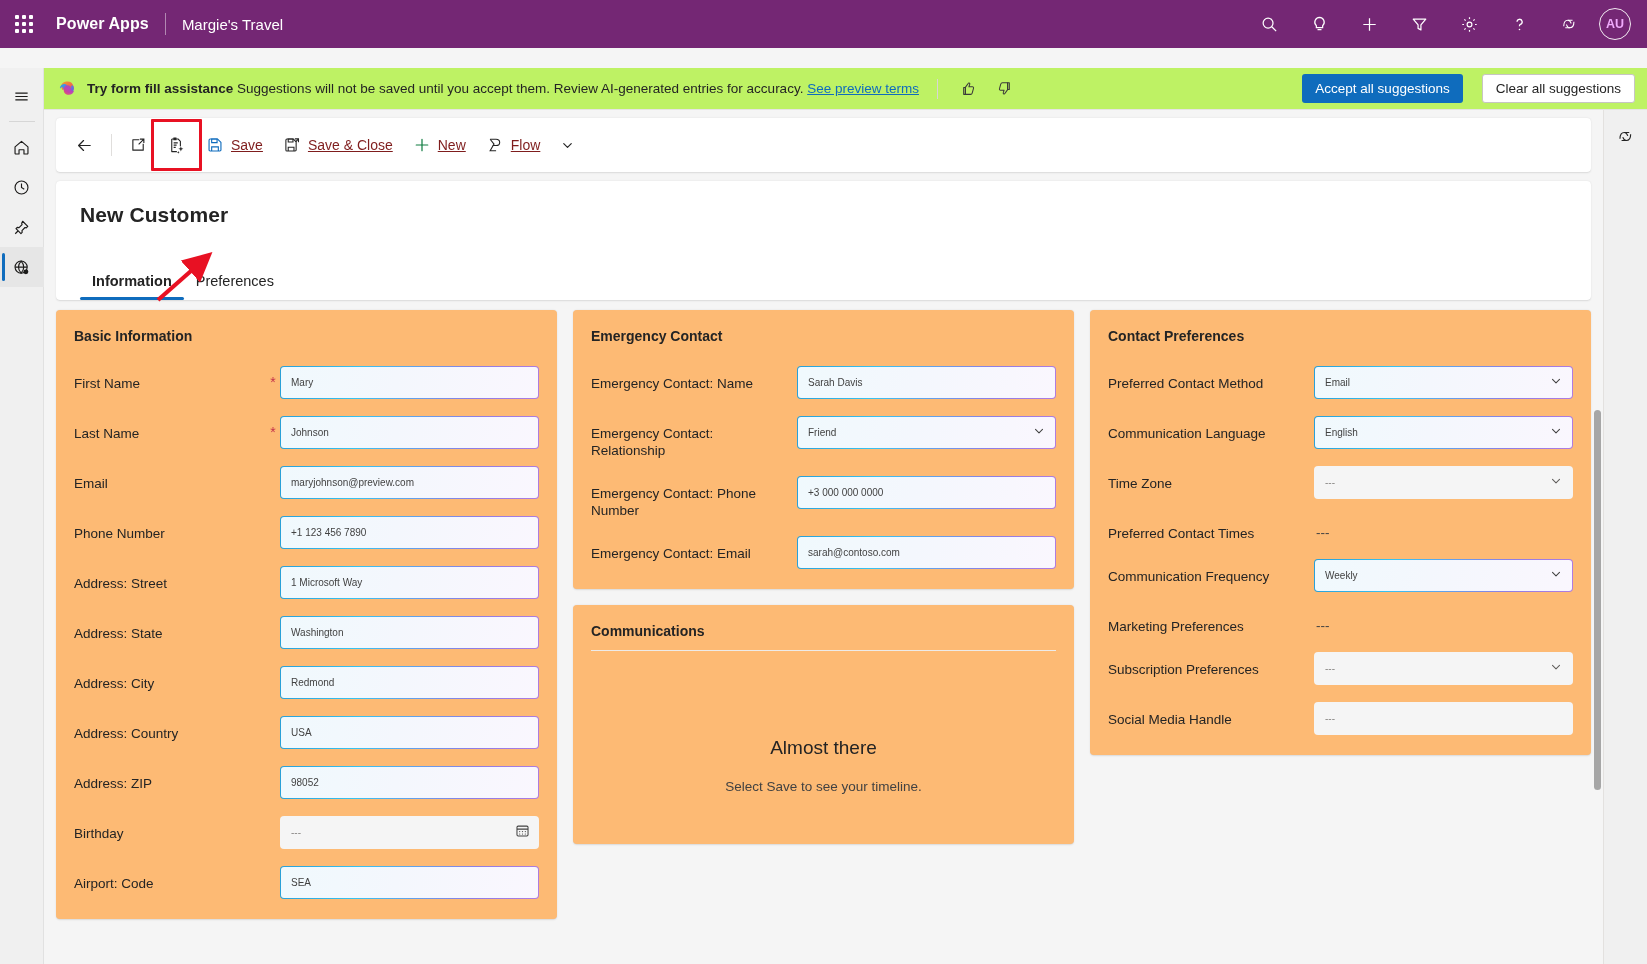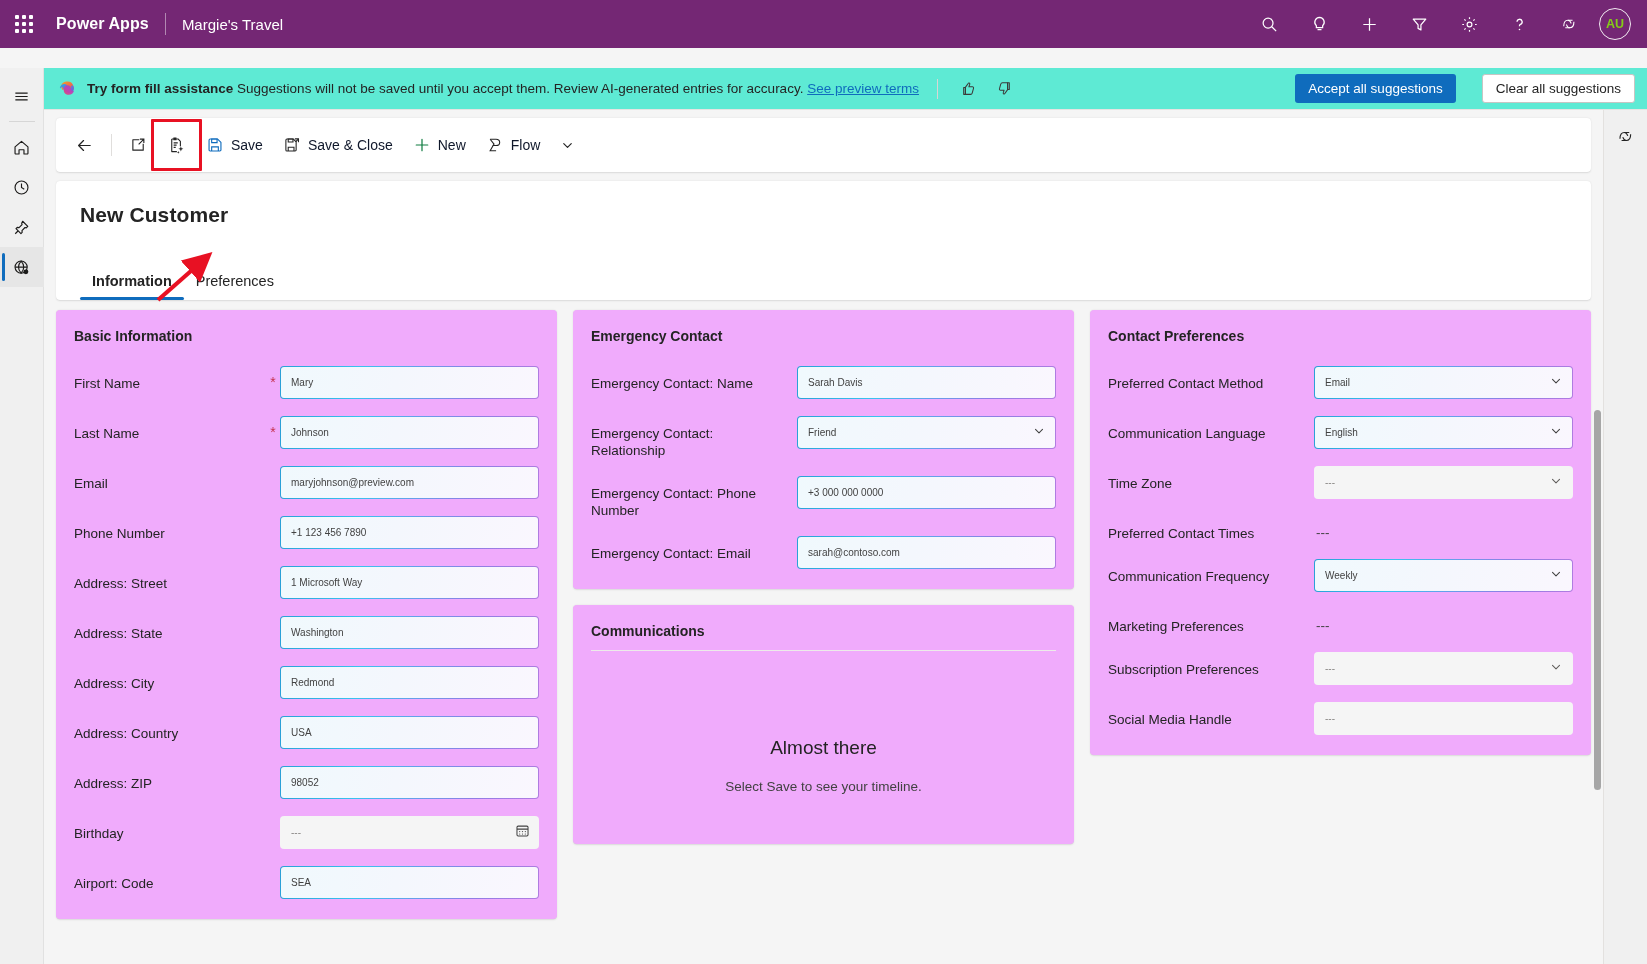--- a/index.html
+++ b/index.html
@@ -27,21 +27,21 @@
   .topbar-spacer { flex: 1; }
   .topbar-icons { display: flex; align-items: center; padding-right: 10px; gap: 2px; }
   .tb-icon {
     width: 48px; height: 48px; display: flex; align-items: center; justify-content: center;
     cursor: pointer;
   }
   .tb-icon svg { display: block; }
   .avatar {
     width: 32px; height: 32px; border-radius: 50%; border: 1px solid rgba(255,255,255,.9);
     display: flex; align-items: center; justify-content: center;
-    font-size: 12.5px; font-weight: 600; color: #84cc16; margin-left: 4px; margin-right: 6px;
+    font-size: 12.5px; font-weight: 600; color: #f0abfc; margin-left: 4px; margin-right: 6px;
     cursor: pointer;
   }
 
   
   .body-row { flex: 1; display: flex; min-height: 0; }
 
   
   .railnav {
     width: 44px; flex: 0 0 44px; background: #f0f0f0;
     border-right: 1px solid #e1e1e1;
@@ -57,42 +57,42 @@
     content: ""; position: absolute; left: 2px; top: 6px; bottom: 6px; width: 3px;
     background: #0f6cbd; border-radius: 2px;
   }
   .rail-divider { width: 26px; height: 1px; background: #d6d6d6; margin: 5px 0; }
 
   
   .maincol { flex: 1; display: flex; flex-direction: column; min-width: 0; position: relative; }
 
   
   .aibanner {
-    height: 42px; flex: 0 0 42px; background: #5eead4;
+    height: 42px; flex: 0 0 42px; background: #bef264;
     border-bottom: 1px solid #e6e4e2;
     display: flex; align-items: center; padding: 0 12px 0 14px; gap: 10px;
   }
   .copilot-mark { width: 19px; height: 19px; flex: 0 0 19px; }
   .banner-text { font-size: 13.5px; color: #242424; white-space: nowrap; }
   .banner-text b { font-weight: 600; }
   .banner-link { color: #0f6cbd; text-decoration: underline; cursor: pointer; }
   .banner-vsep { width: 1px; height: 20px; background: #d8d6d4; margin: 0 8px; }
   .thumb-btn {
     width: 26px; height: 26px; display: flex; align-items: center; justify-content: center;
     cursor: pointer; color: #3b3a39;
   }
   .banner-spacer { flex: 1; }
   .btn-primary {
     background: #0f6cbd; color: #fff; border: none; border-radius: 3px;
     font-size: 13.5px; font-family: inherit; padding: 6px 13px; cursor: pointer; height: 29px;
   }
   .btn-default {
     background: #fff; color: #242424; border: 1px solid #c7c5c3; border-radius: 3px;
     font-size: 13.5px; font-family: inherit; padding: 6px 13px; cursor: pointer; height: 29px;
-    margin-left: 16px;
+    margin-left: 9px;
   }
 
   
   .content-row { flex: 1; display: flex; min-height: 0; }
   .scroll-area { flex: 1; min-width: 0; position: relative; overflow: hidden;
                  background: #f5f5f5; padding: 8px 12px 0 12px; }
   .rightrail {
     width: 44px; flex: 0 0 44px; background: #f0f0f0;
     border-left: 1px solid #e3e1df; padding-top: 8px;
     display: flex; flex-direction: column; align-items: center;
@@ -103,22 +103,22 @@
   }
 
   
   .cmdbar {
     background: #fff; border-radius: 4px; height: 54px;
     display: flex; align-items: center; padding: 0 10px; gap: 2px;
     box-shadow: 0 .6px 1.8px rgba(0,0,0,.10), 0 .15px .45px rgba(0,0,0,.07);
   }
   .cmd-btn {
     display: flex; align-items: center; gap: 7px; height: 38px; padding: 0 9px;
-    border-radius: 3px; cursor: pointer; font-size: 14px; color: #0f172a; background: none;
-    border: none; font-family: inherit; white-space: nowrap;
+    border-radius: 3px; cursor: pointer; font-size: 14px; color: #7f1d1d; background: none;
+    border: none; font-family: inherit; white-space: nowrap; text-decoration: underline;
   }
   .cmd-sep { width: 1px; height: 22px; background: #e0dedc; margin: 0 6px; }
   .cmd-icon-only { padding: 0 9px; }
   .hl-wrap { position: relative; display: inline-flex; }
   .hl-box {
     position: absolute; left: -7px; top: -7px; right: -7px; bottom: -7px;
     border: 3px solid #e81123; border-radius: 1px; pointer-events: none;
   }
   .arrow-anno { position: absolute; left: 110px; top: 140px; pointer-events: none; z-index: 5; }
 
@@ -137,21 +137,21 @@
   .tab.active { font-weight: 600; }
   .tab.active::after {
     content: ""; position: absolute; left: 0; right: 0; bottom: 0; height: 3px;
     background: #0f6cbd; border-radius: 2px;
   }
 
   
   .cols { display: flex; gap: 16px; margin-top: 10px; align-items: flex-start; }
   .col { flex: 1 1 0; min-width: 0; display: flex; flex-direction: column; gap: 16px; }
   .card {
-    background: #f0abfc; border-radius: 4px; padding: 18px 18px 20px 18px;
+    background: #fdba74; border-radius: 4px; padding: 18px 18px 20px 18px;
     box-shadow: 0 .6px 1.8px rgba(0,0,0,.10), 0 .15px .45px rgba(0,0,0,.07);
   }
   .card-title { font-size: 14px; font-weight: 600; color: #242424; margin-bottom: 22px; }
   .card-title.with-rule { padding-bottom: 11px; border-bottom: 1px solid #edebe9; margin-bottom: 0; }
 
   .frow { display: flex; align-items: flex-start; margin-bottom: 17px; }
   .frow:last-child { margin-bottom: 0; }
   .flabel {
     width: 192px; flex: 0 0 192px; font-size: 13.5px; color: #242424; line-height: 17px;
     padding-top: 9px; padding-right: 6px;

